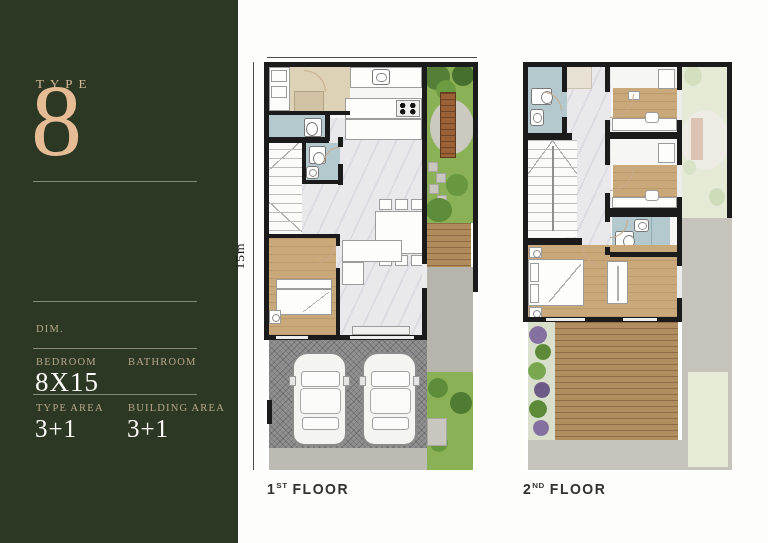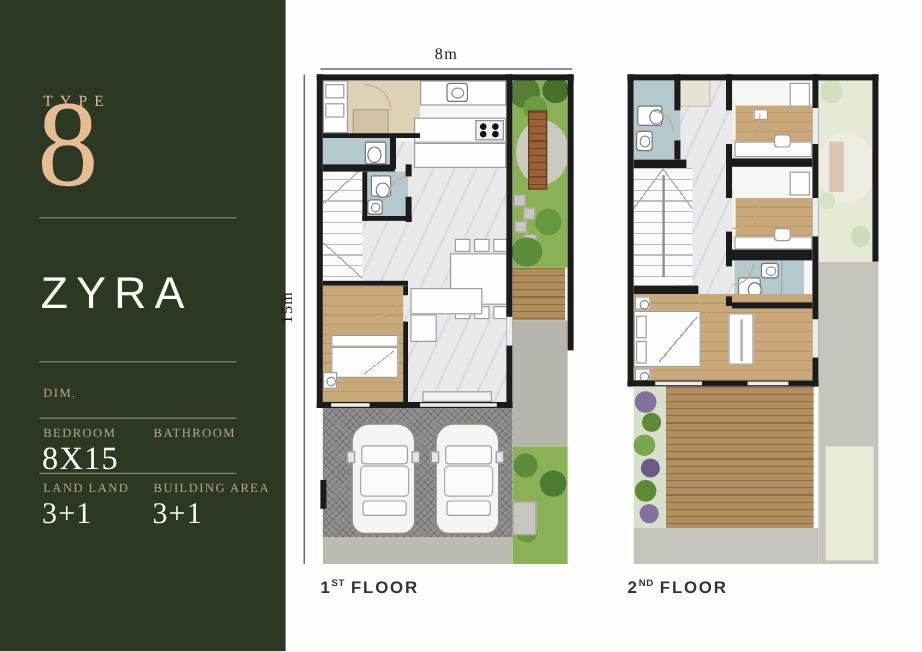--- a/index.html
+++ b/index.html
@@ -74,38 +74,36 @@
 </style>
 </head>
 <body>
 
 <div class="canvas">
 
   <aside class="panel">
     <div class="type-label">TYPE</div>
     <div class="type-number">8</div>
     <div class="divider" style="top:181px"></div>
-    <div class="brand-name">ZYRA</div>
     <div class="divider" style="top:301px"></div>
 
     <div class="spec-label" style="left:36px;top:323px">DIM.</div>
     <div class="spec-value" style="left:35px;top:321px;font-size:27px">8X15</div>
     <div class="divider" style="top:348px"></div>
 
     <div class="spec-label" style="left:36px;top:356px">BEDROOM</div>
     <div class="spec-value" style="left:35px;top:368px">3+1</div>
     <div class="spec-label" style="left:128px;top:356px">BATHROOM</div>
     <div class="spec-value" style="left:127px;top:368px">3+1</div>
     <div class="divider" style="top:394px"></div>
 
-    <div class="spec-label" style="left:36px;top:402px">LAND LAND</div>
+    <div class="spec-label" style="left:36px;top:402px">TYPE AREA</div>
     <div class="spec-label" style="left:128px;top:402px">BUILDING AREA</div>
   </aside>
 
-  <div class="dimlabel" style="left:267px;top:37px;width:210px;text-align:center">8m</div>
   <div class="dimline" style="left:267px;top:57px;width:210px;height:1px"></div>
   <div class="dimlabel" style="left:226px;top:248px;transform:rotate(-90deg)">15m</div>
   <div class="dimline" style="left:253px;top:62px;width:1px;height:408px"></div>
 
   <section class="plan" style="left:264px;top:62px;width:214px;height:408px">
 
     <div class="room whitefloor" style="left:5px;top:5px;width:153px;height:268px"></div>
     <div class="room marble" style="left:36px;top:56px;width:122px;height:217px"></div>
     <div class="room beige" style="left:26px;top:5px;width:60px;height:48px"></div>
     <div class="f" style="left:30px;top:29px;width:30px;height:23px;background:#d0c3a4;border-color:#b2a384"></div>

